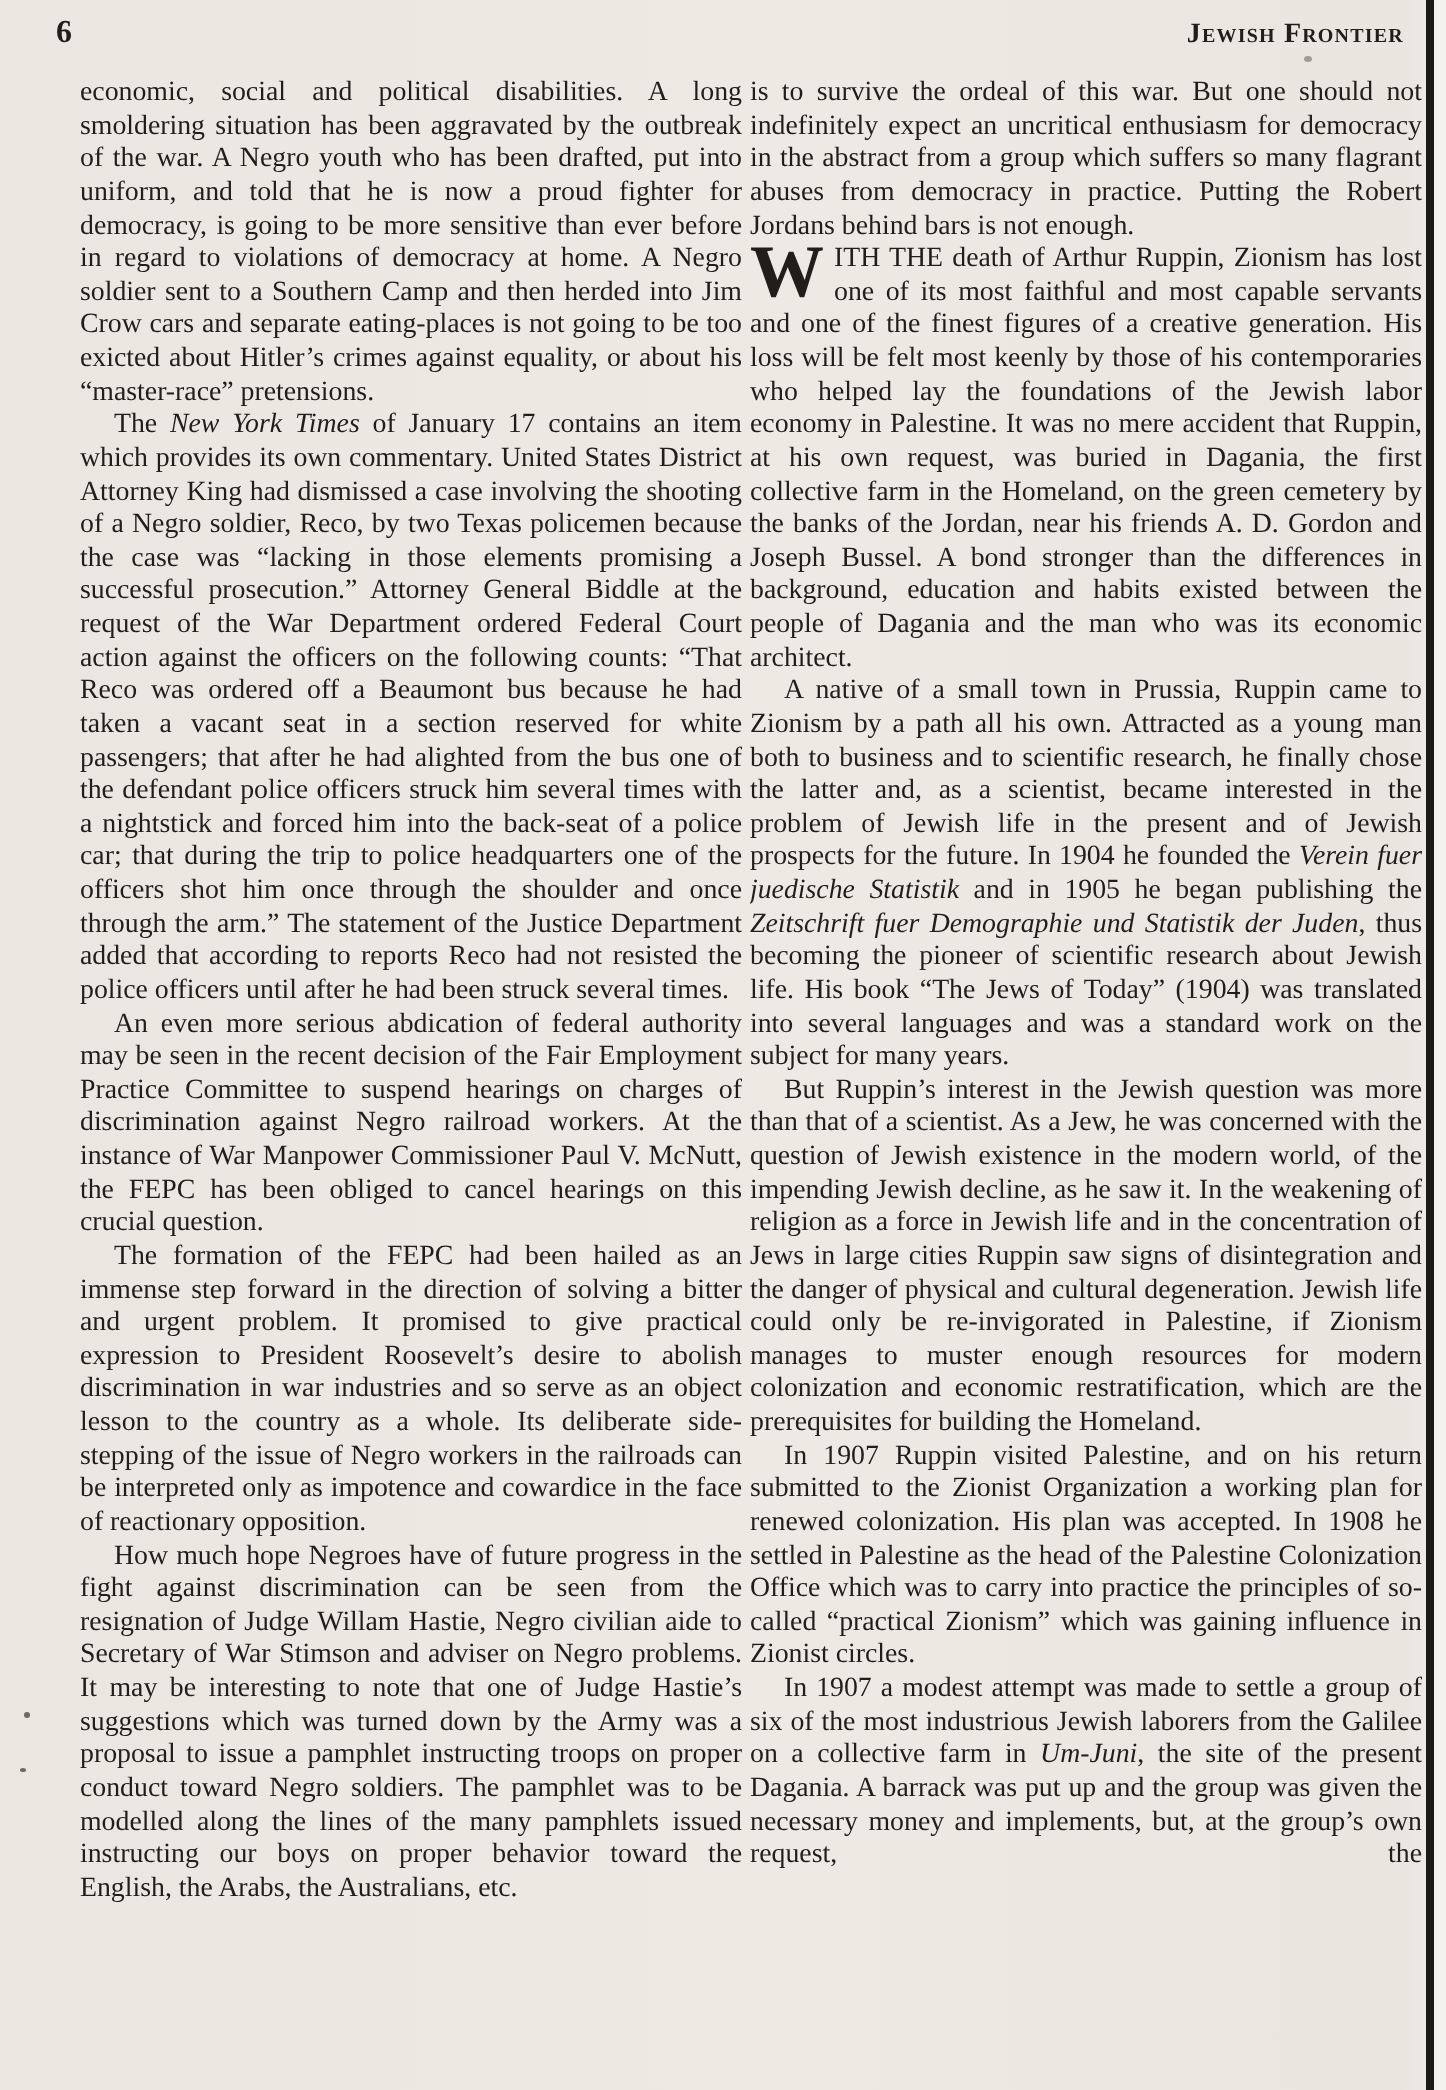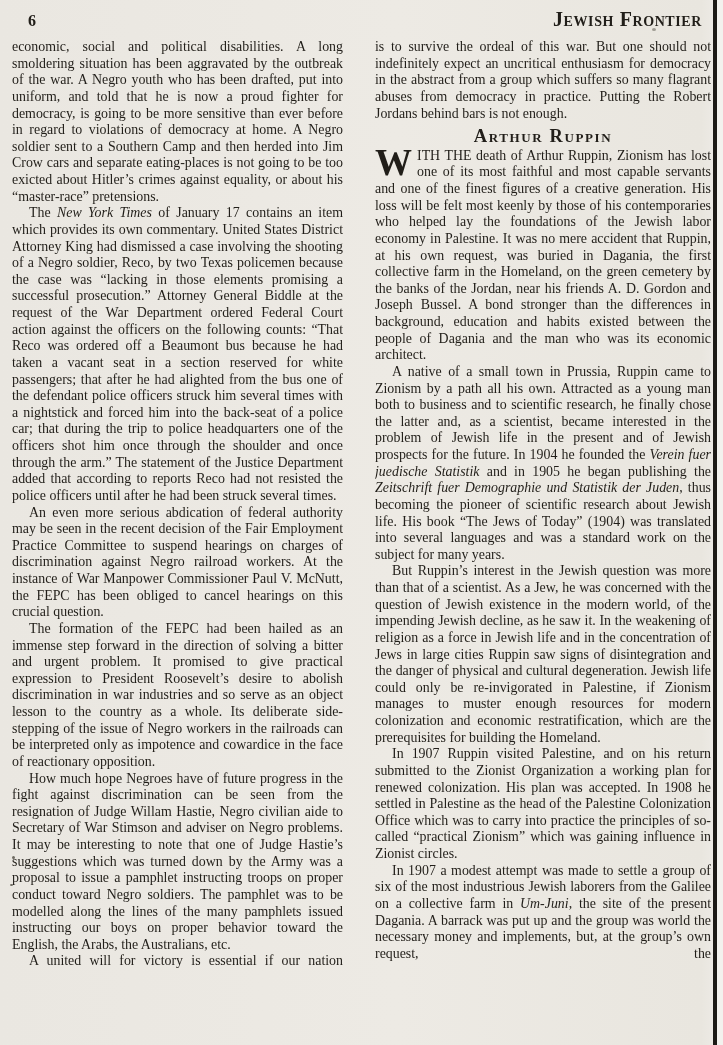--- a/index.html
+++ b/index.html
@@ -27,35 +27,35 @@
     justify-content: space-between;
     align-items: baseline;
   }
   .page-number {
     font-size: 16px;
     font-weight: bold;
   }
   .masthead {
     font-variant: small-caps;
     font-weight: bold;
-    font-size: 20px;
+    font-size: 14px;
     letter-spacing: 0.6px;
   }
   .column {
     position: absolute;
     top: 39px;
     height: 1002px;
     overflow: hidden;
     text-align: justify;
     font-size: 13.9px;
     line-height: 16.62px;
     hyphens: auto;
     -webkit-hyphens: auto;
   }
-  .column.left  { left: 12px;  width: 331px; }
+  .column.left  { left: 40px;  width: 331px; }
   .column.right { left: 375px; width: 336px; }
   .para {
     margin: 0;
     text-indent: 17px;
   }
   .para.no-indent { text-indent: 0; }
   .para.flush-last { text-align-last: justify; }
   .it { font-style: italic; margin-top: 40px; }
   .section-heading {
     margin: 6px 0 3px 0;
@@ -106,30 +106,28 @@
     <span class="page-number">6</span>
     <span class="masthead">Jewish Frontier</span>
   </header>
 
   <div class="column left" id="col-left">
       <p class="para no-indent"><span>economic, social and political disabilities.  A long smoldering situation has been aggravated by the outbreak of the war.  A Negro youth who has been drafted, put into uniform, and told that he is now a proud fighter for democracy, is going to be more sensitive than ever before in regard to violations of democracy at home.  A Negro soldier sent to a Southern Camp and then herded into Jim Crow cars and separate eating-places is not going to be too exicted about Hitler’s crimes against equality, or about his “master-race” pretensions.</span></p>
       <p class="para"><span>The </span><span class="it">New York Times</span><span> of January 17 contains an item which provides its own commentary.  United States District Attorney King had dismissed a case involving the shooting of a Negro soldier, Reco, by two Texas policemen because the case was “lacking in those elements promising a successful prosecution.” Attorney General Biddle at the request of the War Department ordered Federal Court action against the officers on the following counts: “That Reco was ordered off a Beaumont bus because he had taken a vacant seat in a section reserved for white passengers; that after he had alighted from the bus one of the defendant police officers struck him several times with a nightstick and forced him into the back-seat of a police car; that during the trip to police headquarters one of the officers shot him once through the shoulder and once through the arm.”  The statement of the Justice Department added that according to reports Reco had not resisted the police officers until after he had been struck several times.</span></p>
       <p class="para"><span>An even more serious abdication of federal authority may be seen in the recent decision of the Fair Employment Practice Committee to suspend hearings on charges of discrimination against Negro railroad workers.  At the instance of War Manpower Commissioner Paul V. McNutt, the FEPC has been obliged to cancel hearings on this crucial question.</span></p>
       <p class="para"><span>The formation of the FEPC had been hailed as an immense step forward in the direction of solving a bitter and urgent problem.  It promised to give practical expression to President Roosevelt’s desire to abolish discrimination in war industries and so serve as an object lesson to the country as a whole.  Its deliberate side-stepping of the issue of Negro workers in the railroads can be interpreted only as impotence and cowardice in the face of reactionary opposition.</span></p>
       <p class="para"><span>How much hope Negroes have of future progress in the fight against discrimination can be seen from the resignation of Judge Willam Hastie, Negro civilian aide to Secretary of War Stimson and adviser on Negro problems.  It may be interesting to note that one of Judge Hastie’s suggestions which was turned down by the Army was a proposal to issue a pamphlet instructing troops on proper conduct toward Negro soldiers.  The pamphlet was to be modelled along the lines of the many pamphlets issued instructing our boys on proper behavior toward the English, the Arabs, the Australians, etc.</span></p>
-      <p class="para flush-last"><span>A united will for victory is essential if our nation</span></p>
     </div>
   <div class="column right" id="col-right">
       <p class="para no-indent"><span>is to survive the ordeal of this war.  But one should not indefinitely expect an uncritical enthusiasm for democracy in the abstract from a group which suffers so many flagrant abuses from democracy in practice. Putting the Robert Jordans behind bars is not enough.</span></p>
-      <h2 class="section-heading">Arthur Ruppin</h2>
       <p class="para no-indent"><span class="dropcap">W</span><span>ITH THE death of Arthur Ruppin, Zionism has lost one of its most faithful and most capable servants and one of the finest figures of a creative generation.  His loss will be felt most keenly by those of his contemporaries who helped lay the foundations of the Jewish labor economy in Palestine.  It was no mere accident that Ruppin, at his own request, was buried in Dagania, the first collective farm in the Homeland, on the green cemetery by the banks of the Jordan, near his friends A. D. Gordon and Joseph Bussel.  A bond stronger than the differences in background, education and habits existed between the people of Dagania and the man who was its economic architect.</span></p>
       <p class="para"><span>A native of a small town in Prussia, Ruppin came to Zionism by a path all his own.  Attracted as a young man both to business and to scientific research, he finally chose the latter and, as a scientist, became interested in the problem of Jewish life in the present and of Jewish prospects for the future.  In 1904 he founded the </span><span class="it">Verein fuer juedische Statistik</span><span> and in 1905 he began publishing the </span><span class="it">Zeitschrift fuer Demographie und Statistik der Juden</span><span>, thus becoming the pioneer of scientific research about Jewish life.  His book “The Jews of Today” (1904) was translated into several languages and was a standard work on the subject for many years.</span></p>
       <p class="para"><span>But Ruppin’s interest in the Jewish question was more than that of a scientist.  As a Jew, he was concerned with the question of Jewish existence in the modern world, of the impending Jewish decline, as he saw it.  In the weakening of religion as a force in Jewish life and in the concentration of Jews in large cities Ruppin saw signs of disintegration and the danger of physical and cultural degeneration. Jewish life could only be re-invigorated in Palestine, if Zionism manages to muster enough resources for modern colonization and economic restratification, which are the prerequisites for building the Homeland.</span></p>
       <p class="para"><span>In 1907 Ruppin visited Palestine, and on his return submitted to the Zionist Organization a working plan for renewed colonization.  His plan was accepted. In 1908 he settled in Palestine as the head of the Palestine Colonization Office which was to carry into practice the principles of so-called “practical Zionism” which was gaining influence in Zionist circles.</span></p>
-      <p class="para flush-last"><span>In 1907 a modest attempt was made to settle a group of six of the most industrious Jewish laborers from the Galilee on a collective farm in </span><span class="it">Um-Juni</span><span>, the site of the present Dagania.  A barrack was put up and the group was world the necessary money and implements, but, at the group’s own request, the</span></p>
+      <p class="para flush-last"><span>In 1907 a modest attempt was made to settle a group of six of the most industrious Jewish laborers from the Galilee on a collective farm in </span><span class="it">Um-Juni</span><span>, the site of the present Dagania.  A barrack was put up and the group was given the necessary money and implements, but, at the group’s own request, the</span></p>
     </div>
 
   <div class="speck s1"></div>
   <div class="speck s2"></div>
   <div class="speck s3"></div>
 
   <div class="scan-edge"></div>
   <div class="scan-margin"></div>
 </div>
 

